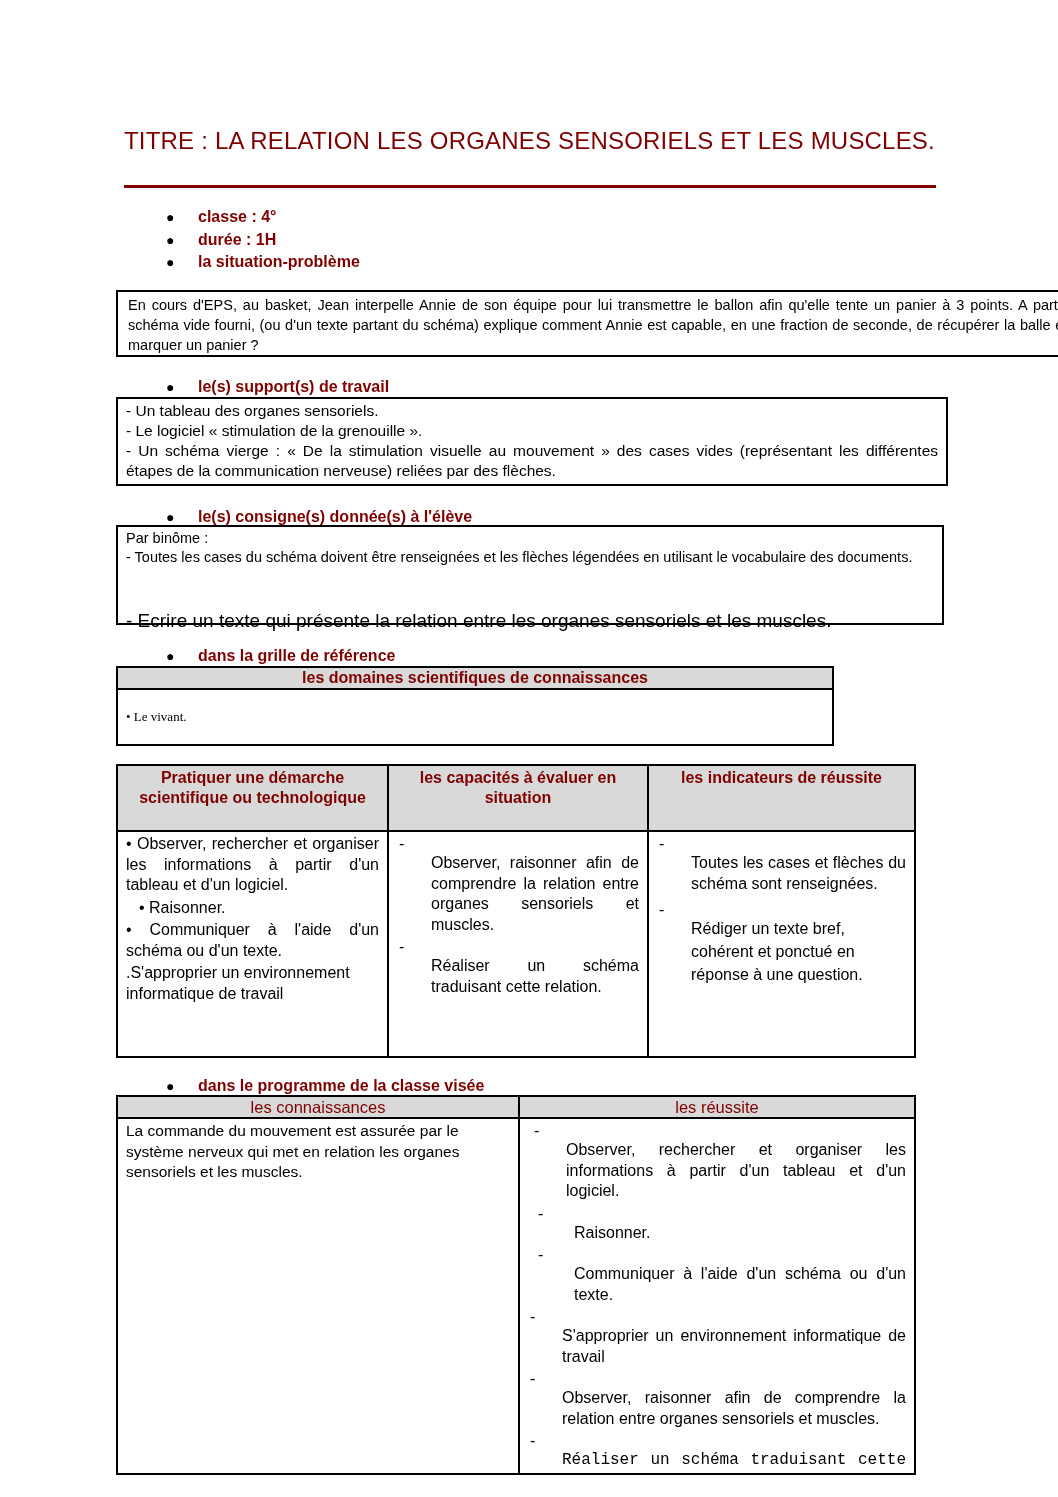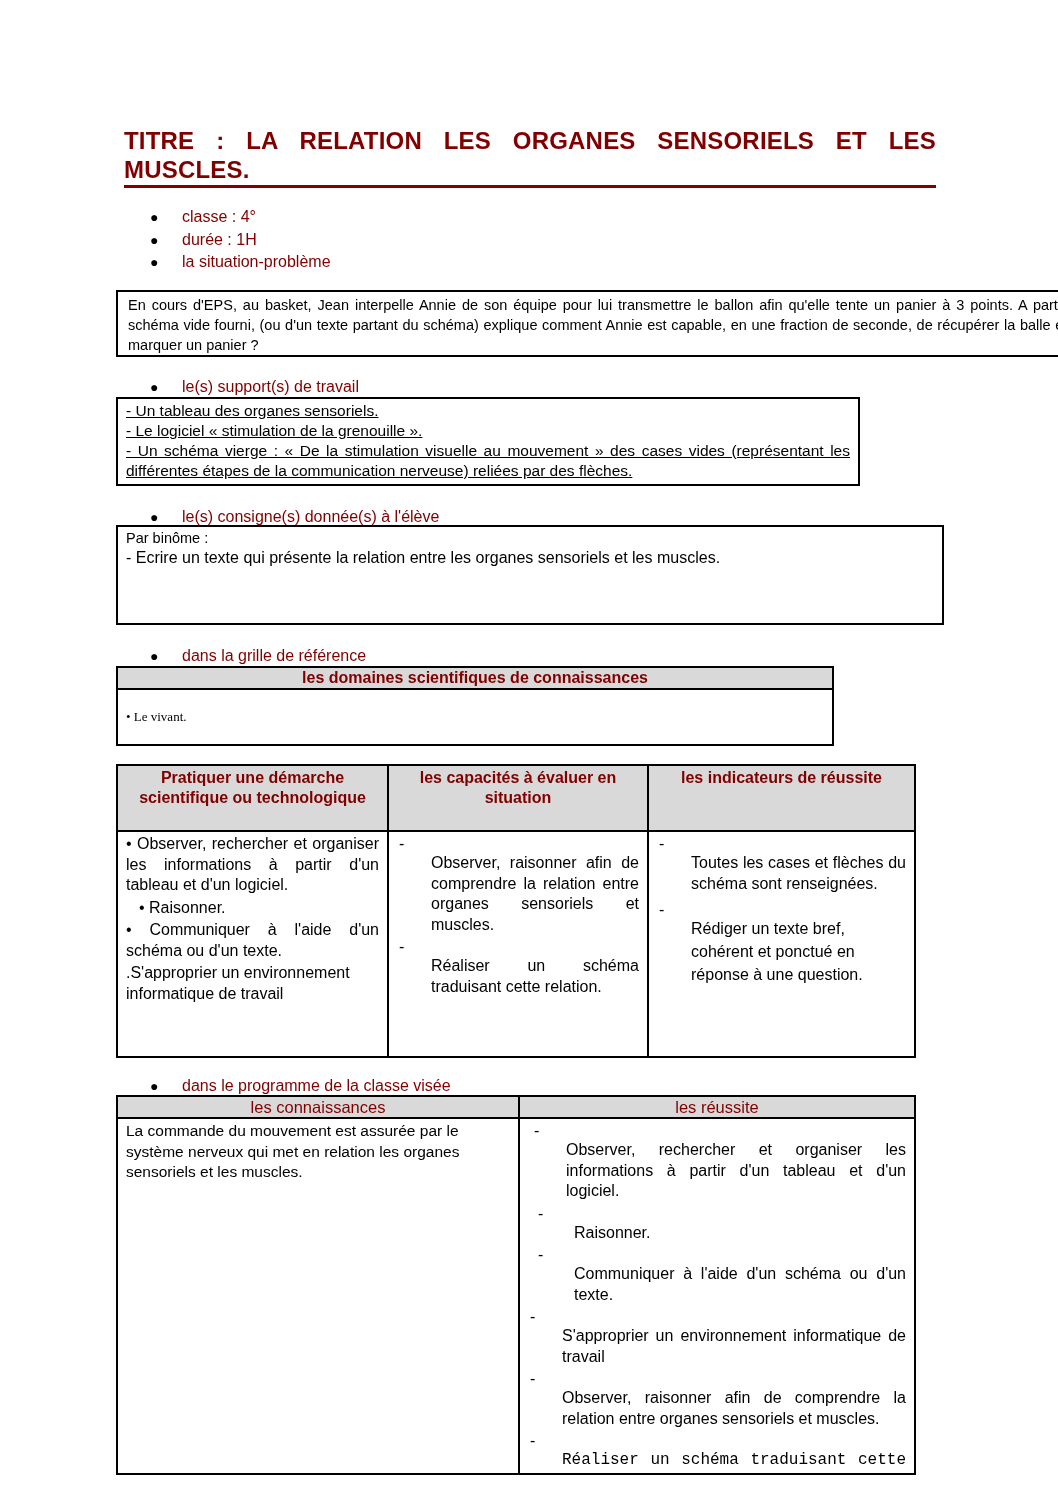--- a/index.html
+++ b/index.html
@@ -2,29 +2,29 @@
 <html><head>
 <meta charset="utf-8">
 <style>
   html, body { margin: 0; padding: 0; background: #ffffff; }
   body {
     width: 1058px; height: 1497px; position: relative; overflow: hidden;
     font-family: "Liberation Sans", sans-serif; color: #000;
   }
   .title {
     position: absolute; left: 124px; top: 126px; width: 812px;
-    font-size: 24px; font-weight: bold; color: #800000;
+    font-size: 24px; font-weight: normal; color: #800000;
     text-align: justify; text-align-last: left; line-height: 29px;
     letter-spacing: 0.2px;
   }
   .title-rule {
     position: absolute; left: 124px; top: 185px; width: 812px; height: 3px; background: #800000;
   }
   .bullet {
-    position: absolute; left: 150px; font-size: 16px; font-weight: normal; color: #800000;
+    position: absolute; left: 166px; font-size: 16px; font-weight: bold; color: #800000;
     line-height: 20px; white-space: nowrap;
   }
   .bullet .dot {
     display: inline-block; width: 32px; color: #000; font-size: 14px;
   }
   .box {
     position: absolute; border: 2px solid #000; box-sizing: border-box; background: #fff;
   }
   .boxtext { font-size: 15px; line-height: 20px; }
   .just { text-align: justify; }
@@ -56,32 +56,33 @@
   <span class="dot">●</span><span>la situation-problème</span>
 </div>
 
 <div class="box" style="left:116px; top:290px; width:984px; height:67px; padding:3px 10px;">
   <div class="boxtext just" style="font-size:14.5px;">En cours d'EPS, au basket, Jean interpelle Annie de son équipe pour lui transmettre le ballon afin qu'elle  tente un panier à 3 points.  A partir du schéma vide fourni, (ou d'un texte partant du schéma) explique comment  Annie est capable, en une fraction de seconde, de récupérer la balle et de marquer un panier ?</div>
 </div>
 
 <div class="bullet" style="top:377px;">
   <span class="dot">●</span><span>le(s) support(s) de travail</span>
 </div>
-<div class="box" style="left:116px; top:397px; width:744px; height:89px; padding:2px 8px;text-decoration:underline;">
+<div class="box" style="left:116px; top:397px; width:832px; height:89px; padding:2px 8px;">
   <div class="boxtext" style="font-size:15.5px;">-  Un tableau des organes sensoriels.</div>
   <div class="boxtext" style="font-size:15.5px;">-  Le logiciel « stimulation de la grenouille ».</div>
   <div class="boxtext just" style="font-size:15.5px;">- Un schéma vierge : « De la stimulation visuelle au mouvement » des cases vides (représentant les différentes étapes de la communication nerveuse) reliées par des flèches.</div>
 </div>
 
 <div class="bullet" style="top:507px;">
   <span class="dot">●</span><span>le(s) consigne(s) donnée(s) à l'élève</span>
 </div>
 <div class="box" style="left:116px; top:525px; width:828px; height:100px; padding:2px 8px;">
   <div class="boxtext" style="font-size:14.5px; line-height:19px;">Par binôme :</div>
-  <div class="boxtext" style="font-size:16px; line-height:19px;">- Ecrire un texte qui présente la relation entre les organes sensoriels et les muscles.</div>
+  <div class="boxtext just" style="font-size:14.5px; line-height:19px;">- Toutes les cases du schéma doivent être renseignées et les flèches légendées en utilisant le vocabulaire des documents.</div>
+  <div class="boxtext" style="font-size:19px; line-height:19px;margin-top:44px;">- Ecrire un texte qui présente la relation entre les organes sensoriels et les muscles.</div>
 </div>
 
 <div class="bullet" style="top:646px;">
   <span class="dot">●</span><span>dans la grille de référence</span>
 </div>
 <table class="grid" style="left:116px; top:666px; width:718px;">
   <tbody>
       <tr>
         <th style="height:20px;">les domaines scientifiques de connaissances</th>
       </tr>

